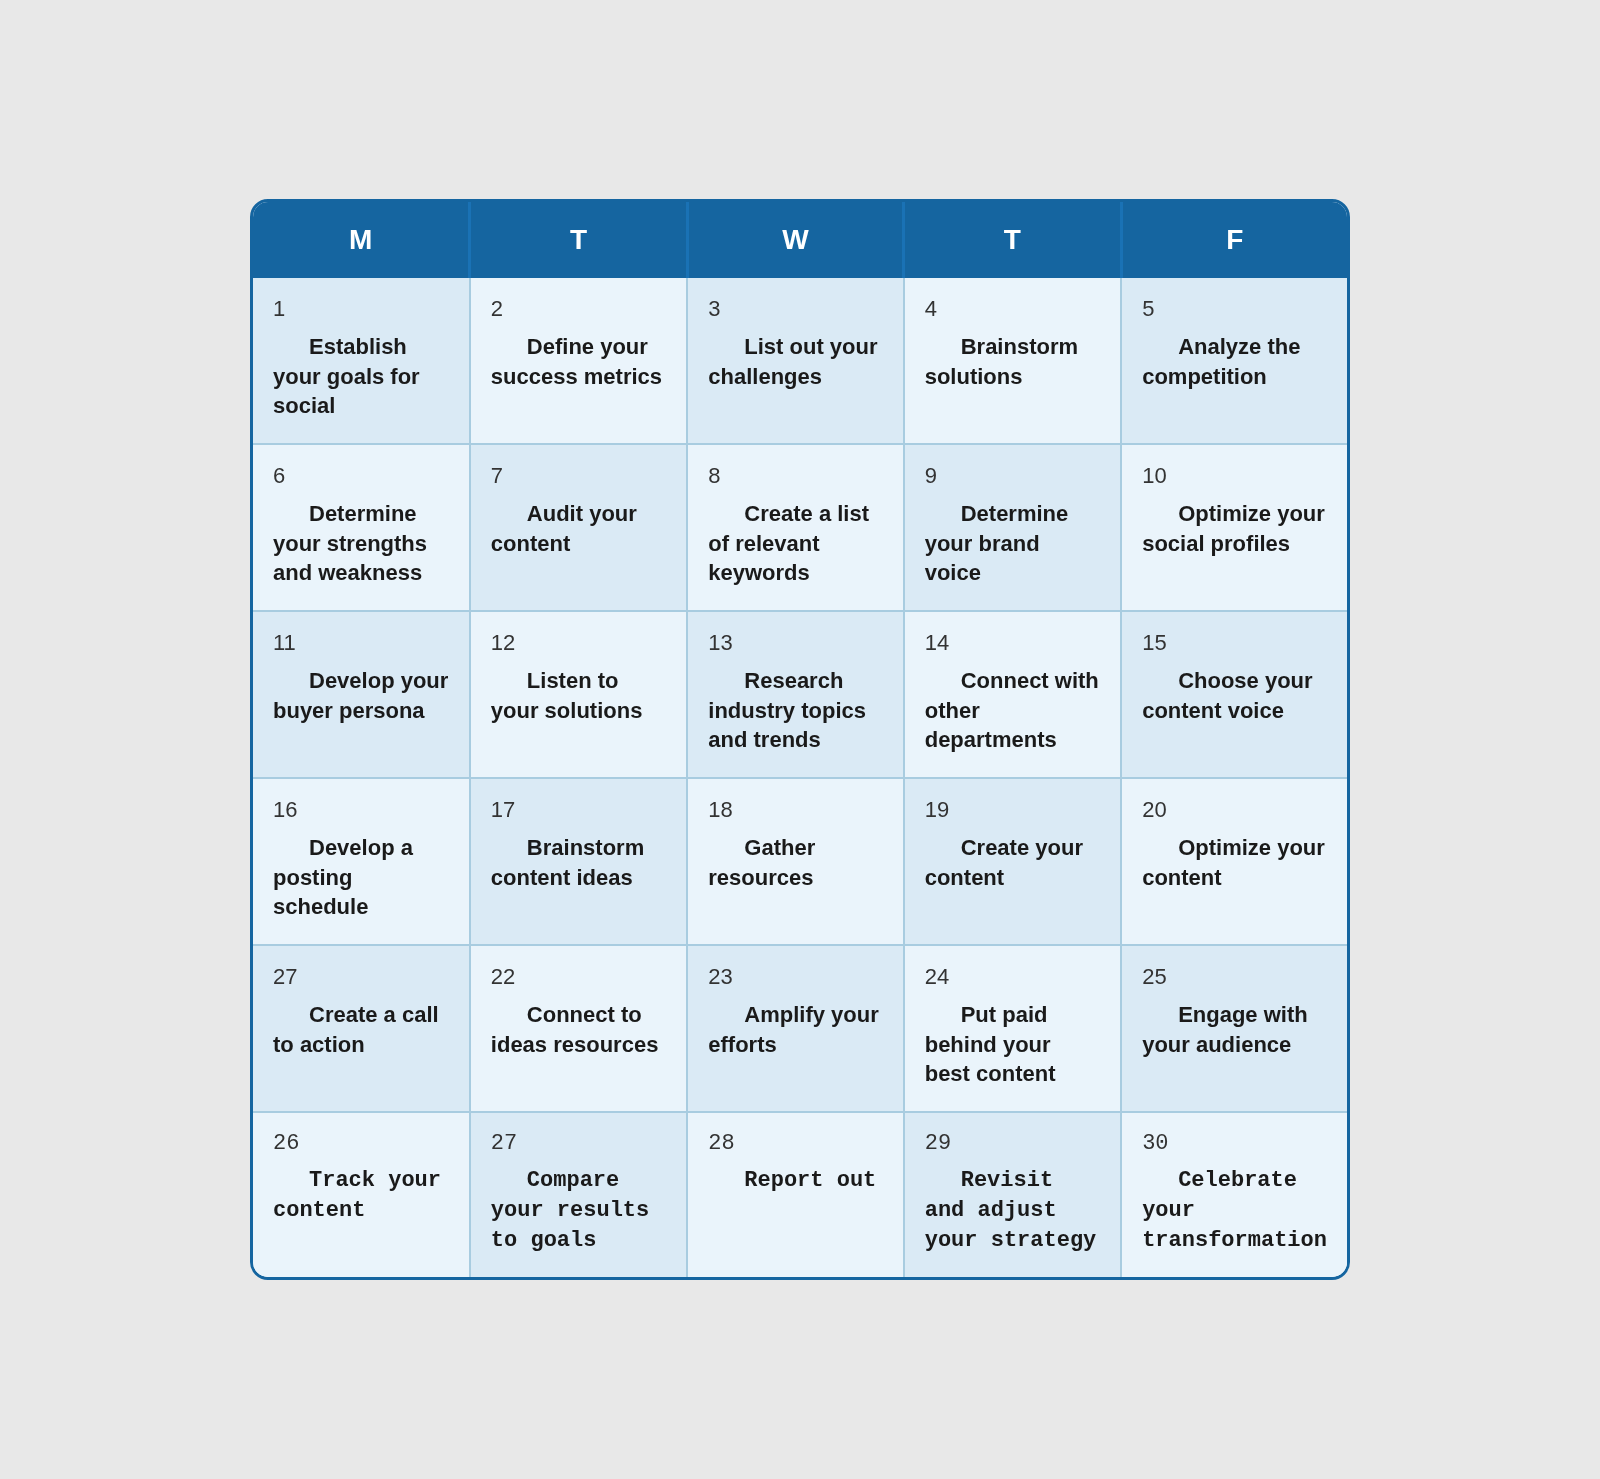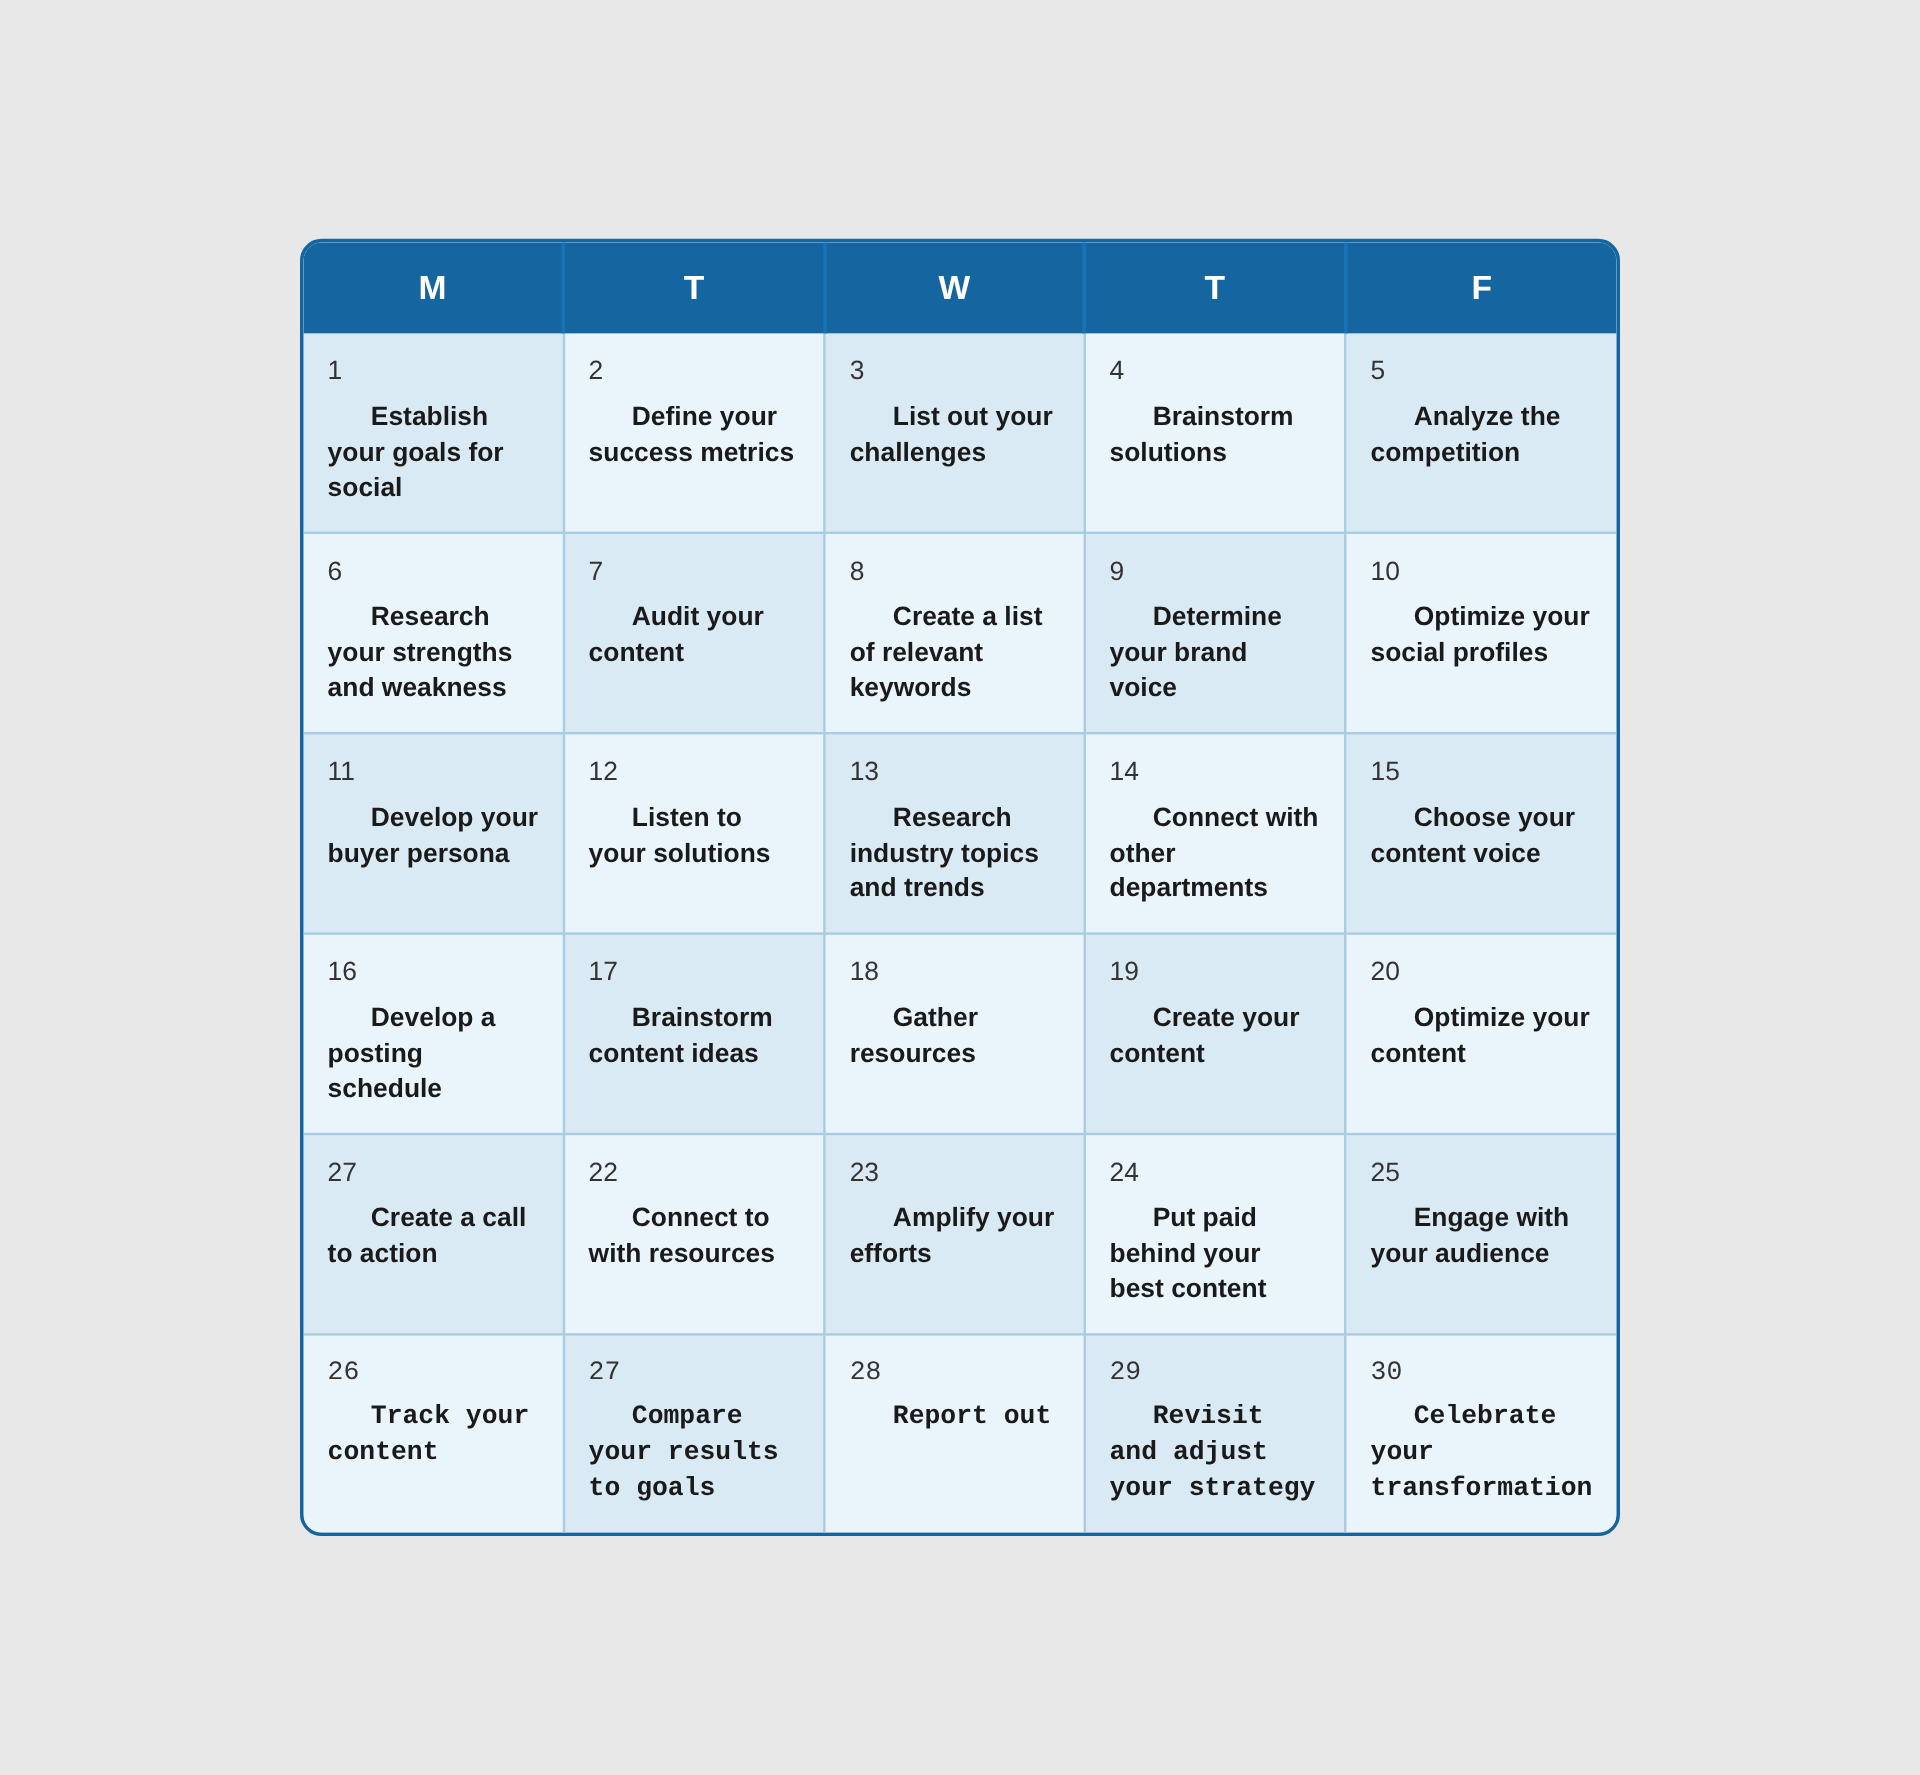--- a/index.html
+++ b/index.html
@@ -108,21 +108,21 @@
     </thead>
     <tbody id="calendar-body">
     <tr>
           <td class="cell-odd"><span class="cell-number">1</span><span class="cell-text">Establish your goals for social</span></td>
           <td class="cell-even"><span class="cell-number">2</span><span class="cell-text">Define your success metrics</span></td>
           <td class="cell-odd"><span class="cell-number">3</span><span class="cell-text">List out your challenges</span></td>
           <td class="cell-even"><span class="cell-number">4</span><span class="cell-text">Brainstorm solutions</span></td>
           <td class="cell-odd"><span class="cell-number">5</span><span class="cell-text">Analyze the competition</span></td>
         </tr>
         <tr>
-          <td class="cell-even"><span class="cell-number">6</span><span class="cell-text">Research your strengths and weakness</span></td>
+          <td class="cell-even"><span class="cell-number">6</span><span class="cell-text">Determine your strengths and weakness</span></td>
           <td class="cell-odd"><span class="cell-number">7</span><span class="cell-text">Audit your content</span></td>
           <td class="cell-even"><span class="cell-number">8</span><span class="cell-text">Create a list of relevant keywords</span></td>
           <td class="cell-odd"><span class="cell-number">9</span><span class="cell-text">Determine your brand voice</span></td>
           <td class="cell-even"><span class="cell-number">10</span><span class="cell-text">Optimize your social profiles</span></td>
         </tr>
         <tr>
           <td class="cell-odd"><span class="cell-number">11</span><span class="cell-text">Develop your buyer persona</span></td>
           <td class="cell-even"><span class="cell-number">12</span><span class="cell-text">Listen to your solutions</span></td>
           <td class="cell-odd"><span class="cell-number">13</span><span class="cell-text">Research industry topics and trends</span></td>
           <td class="cell-even"><span class="cell-number">14</span><span class="cell-text">Connect with other departments</span></td>
@@ -130,21 +130,21 @@
         </tr>
         <tr>
           <td class="cell-even"><span class="cell-number">16</span><span class="cell-text">Develop a posting schedule</span></td>
           <td class="cell-odd"><span class="cell-number">17</span><span class="cell-text">Brainstorm content ideas</span></td>
           <td class="cell-even"><span class="cell-number">18</span><span class="cell-text">Gather resources</span></td>
           <td class="cell-odd"><span class="cell-number">19</span><span class="cell-text">Create your content</span></td>
           <td class="cell-even"><span class="cell-number">20</span><span class="cell-text">Optimize your content</span></td>
         </tr>
         <tr>
           <td class="cell-odd"><span class="cell-number">27</span><span class="cell-text">Create a call to action</span></td>
-          <td class="cell-even"><span class="cell-number">22</span><span class="cell-text">Connect to with resources</span></td>
+          <td class="cell-even"><span class="cell-number">22</span><span class="cell-text">Connect to ideas resources</span></td>
           <td class="cell-odd"><span class="cell-number">23</span><span class="cell-text">Amplify your efforts</span></td>
           <td class="cell-even"><span class="cell-number">24</span><span class="cell-text">Put paid behind your best content</span></td>
           <td class="cell-odd"><span class="cell-number">25</span><span class="cell-text">Engage with your audience</span></td>
         </tr>
         <tr>
           <td class="cell-even"><span class="cell-number">26</span><span class="cell-text">Track your content</span></td>
           <td class="cell-odd"><span class="cell-number">27</span><span class="cell-text">Compare your results to goals</span></td>
           <td class="cell-even"><span class="cell-number">28</span><span class="cell-text">Report out</span></td>
           <td class="cell-odd"><span class="cell-number">29</span><span class="cell-text">Revisit and adjust your strategy</span></td>
           <td class="cell-even"><span class="cell-number">30</span><span class="cell-text">Celebrate your transformation</span></td>

